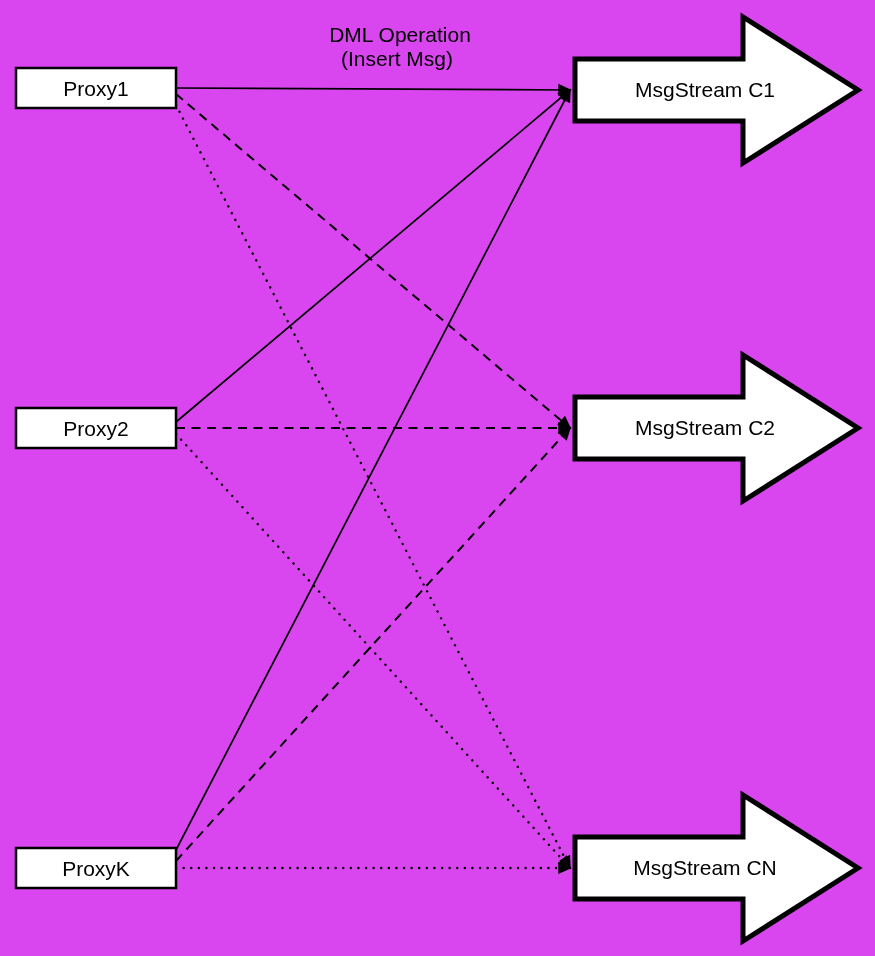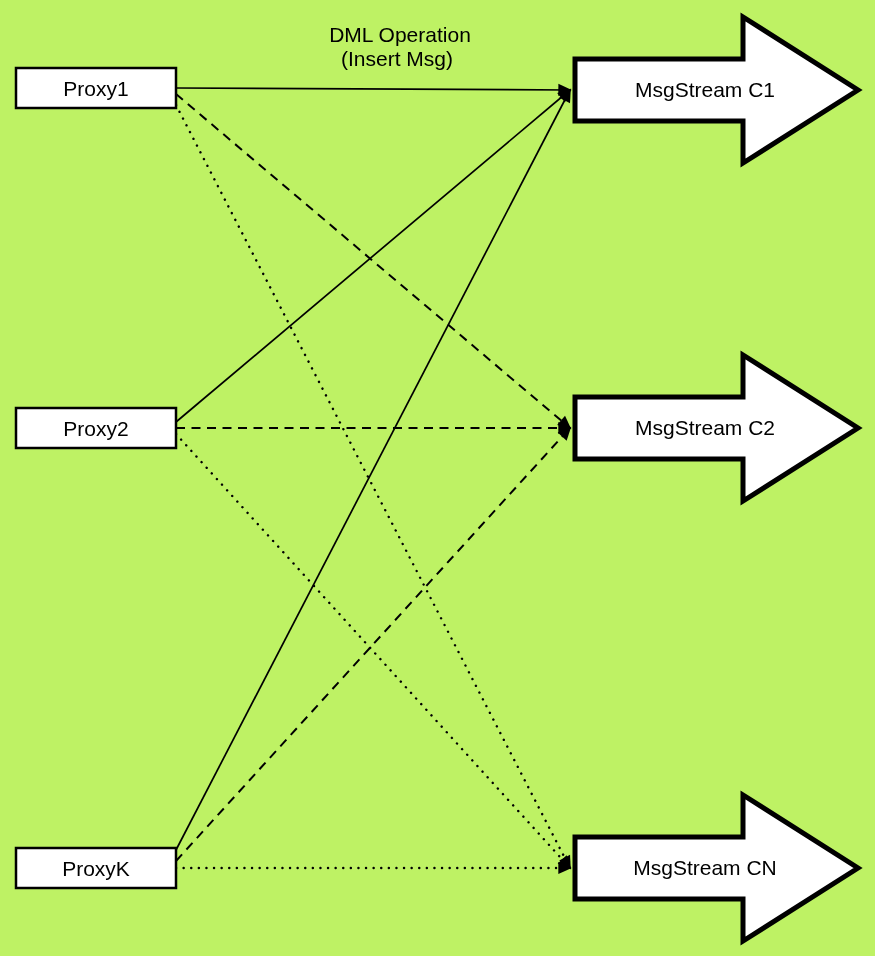--- a/index.html
+++ b/index.html
@@ -3,21 +3,21 @@
 <meta charset="utf-8">
 <style>
   html, body {
     margin: 0;
     padding: 0;
     background: #ffffff;
   }
   .canvas-wrap {
     width: 875px;
     height: 956px;
-    background: #bef264;
+    background: #d946ef;
     position: relative;
     overflow: hidden;
   }
   svg {
     display: block;
   }
   text {
     font-family: "Liberation Sans", sans-serif;
     fill: #000000;
   }

